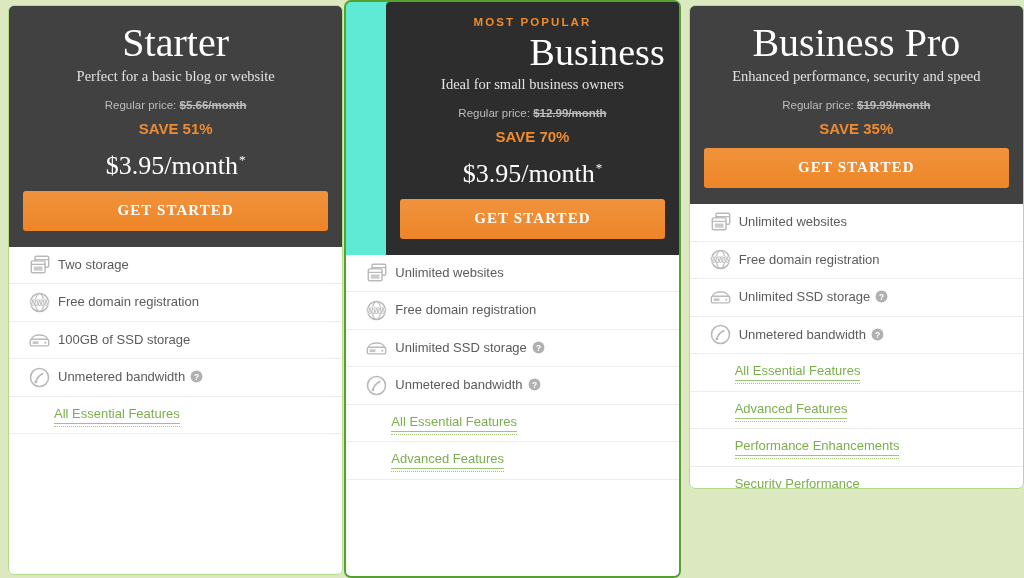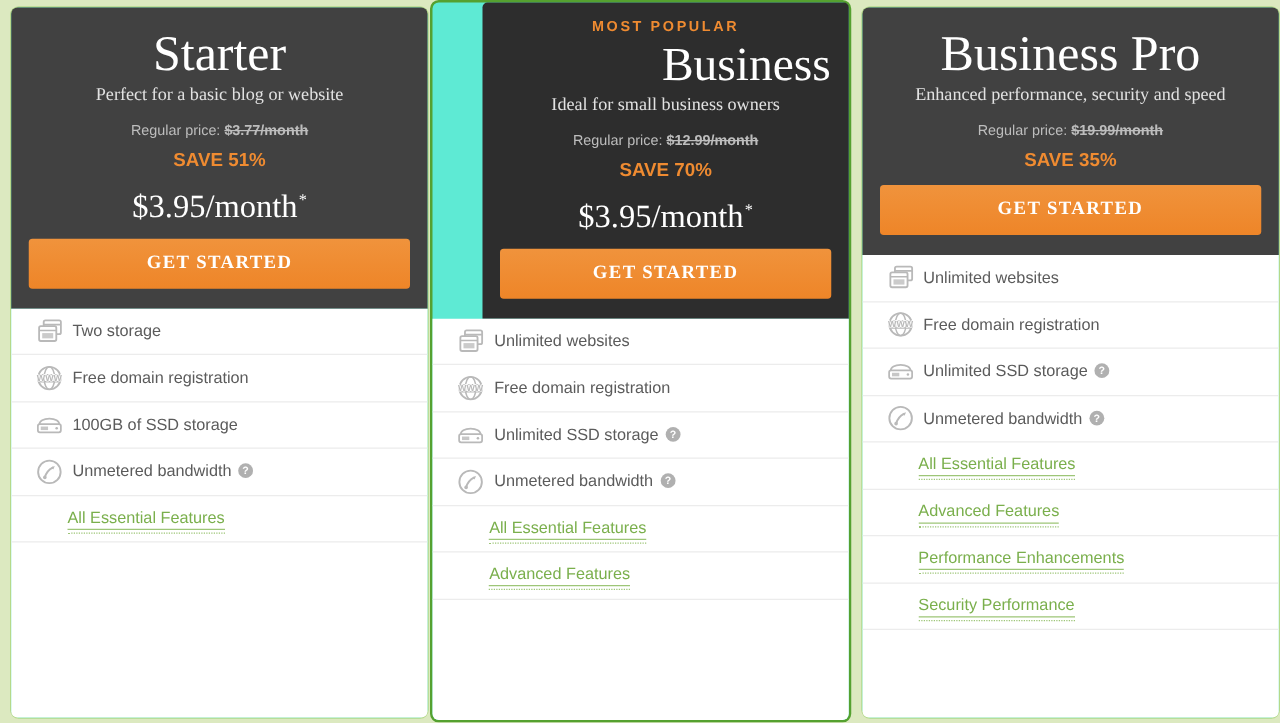--- a/index.html
+++ b/index.html
@@ -41,21 +41,21 @@
 
   .card.featured {
     width: 342px;
     height: 578px;
     border: 2px solid #55a130;
     border-radius: 7px;
     z-index: 3;
   }
 
   .card.standard.left  { margin-left: 8px;  margin-top: 5px; height: 570px; }
-  .card.standard.right { margin-left: 8px;  margin-top: 5px; height: 570px; }
+  .card.standard.right { margin-left: 8px;  margin-top: 5px; height: 484px; }
   .card.featured       { margin-left: 1px;  margin-top: 0;   height: 578px; }
 
   
   .card-header {
     background: #414141;
     color: #ffffff;
     padding: 14px 14px 16px 14px;
     text-align: center;
     border-radius: 5px 5px 0 0;
   }
@@ -217,21 +217,21 @@
   .spacer-fill { flex: 1; background: #ffffff; }
 </style>
 </head>
 <body>
 
 <div class="pricing-table" id="pricing-table">
     <div class="card standard left">
       <div class="card-header">
         <div class="plan-name">Starter</div>
         <div class="plan-tagline">Perfect for a basic blog or website</div>
-        <div class="regular-price"><span>Regular price:</span> <span class="old">$3.77/month</span></div>
+        <div class="regular-price"><span>Regular price:</span> <span class="old">$5.66/month</span></div>
         <div class="save-badge">SAVE 51%</div>
         <div class="price-line"><span>$3.95/month</span><span class="asterisk">*</span></div>
         <button class="cta-button">GET STARTED</button>
       </div>
       <div class="feature-list">
         <div class="feature-row">
           <span class="feature-icon">
             <svg width="22" height="22" viewBox="0 0 24 24" fill="none">
       <rect x="6.5" y="2.5" width="15" height="12" rx="1.5" stroke="#b9b9b9" stroke-width="1.6"></rect>
       <path d="M6.5 6.2h15" stroke="#b9b9b9" stroke-width="1.4"></path>

